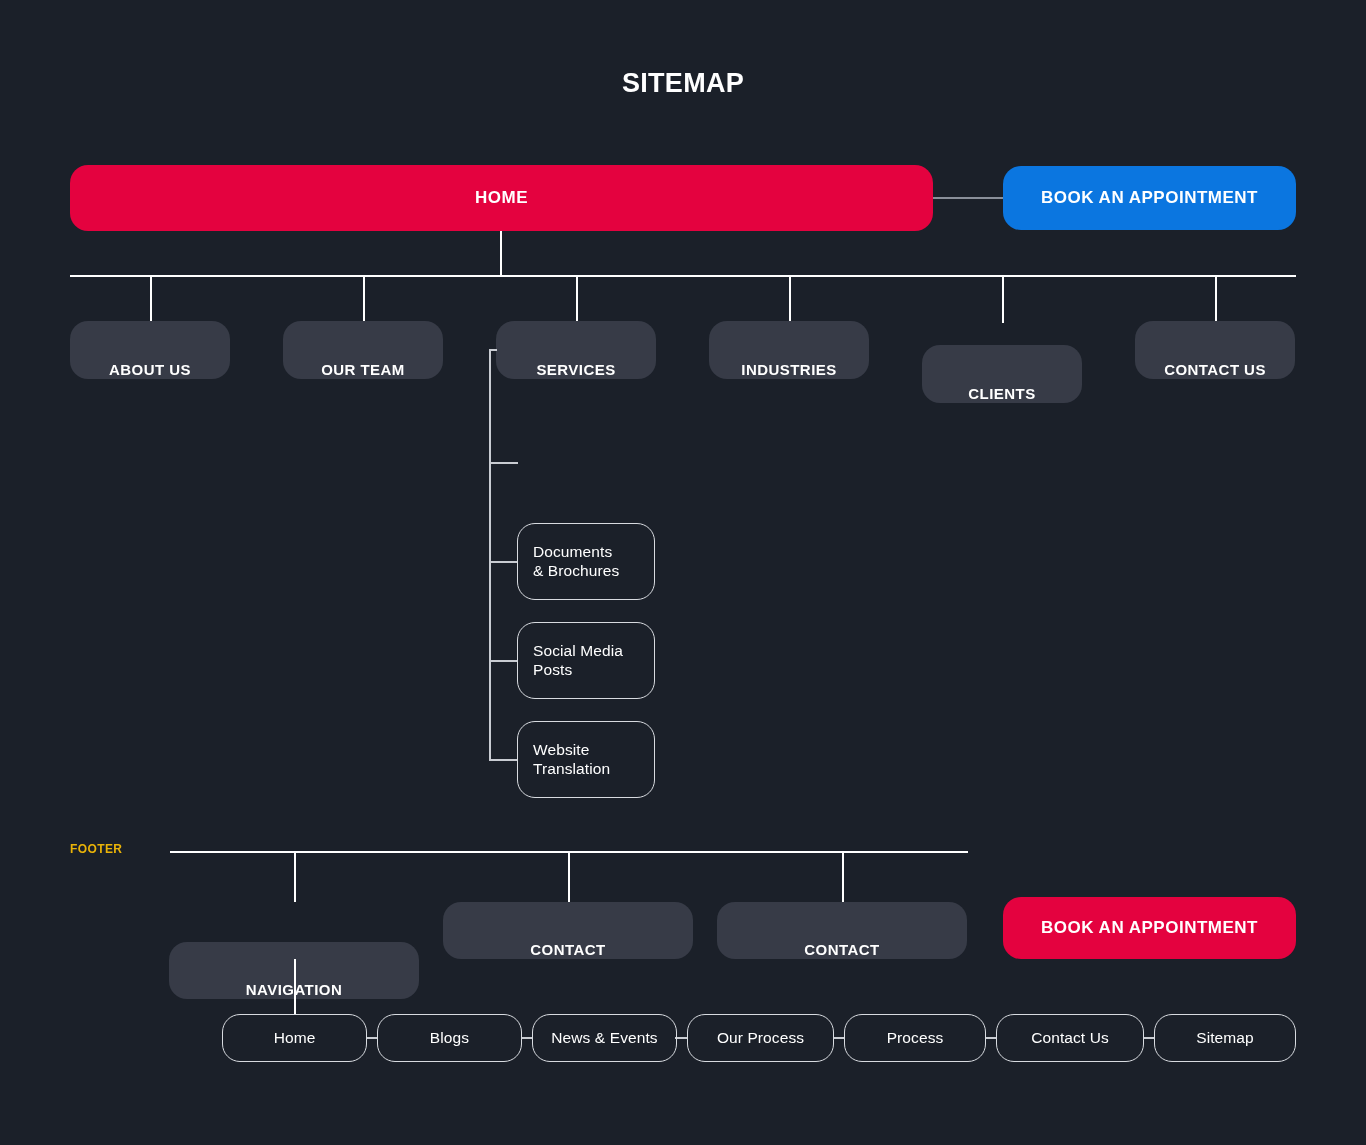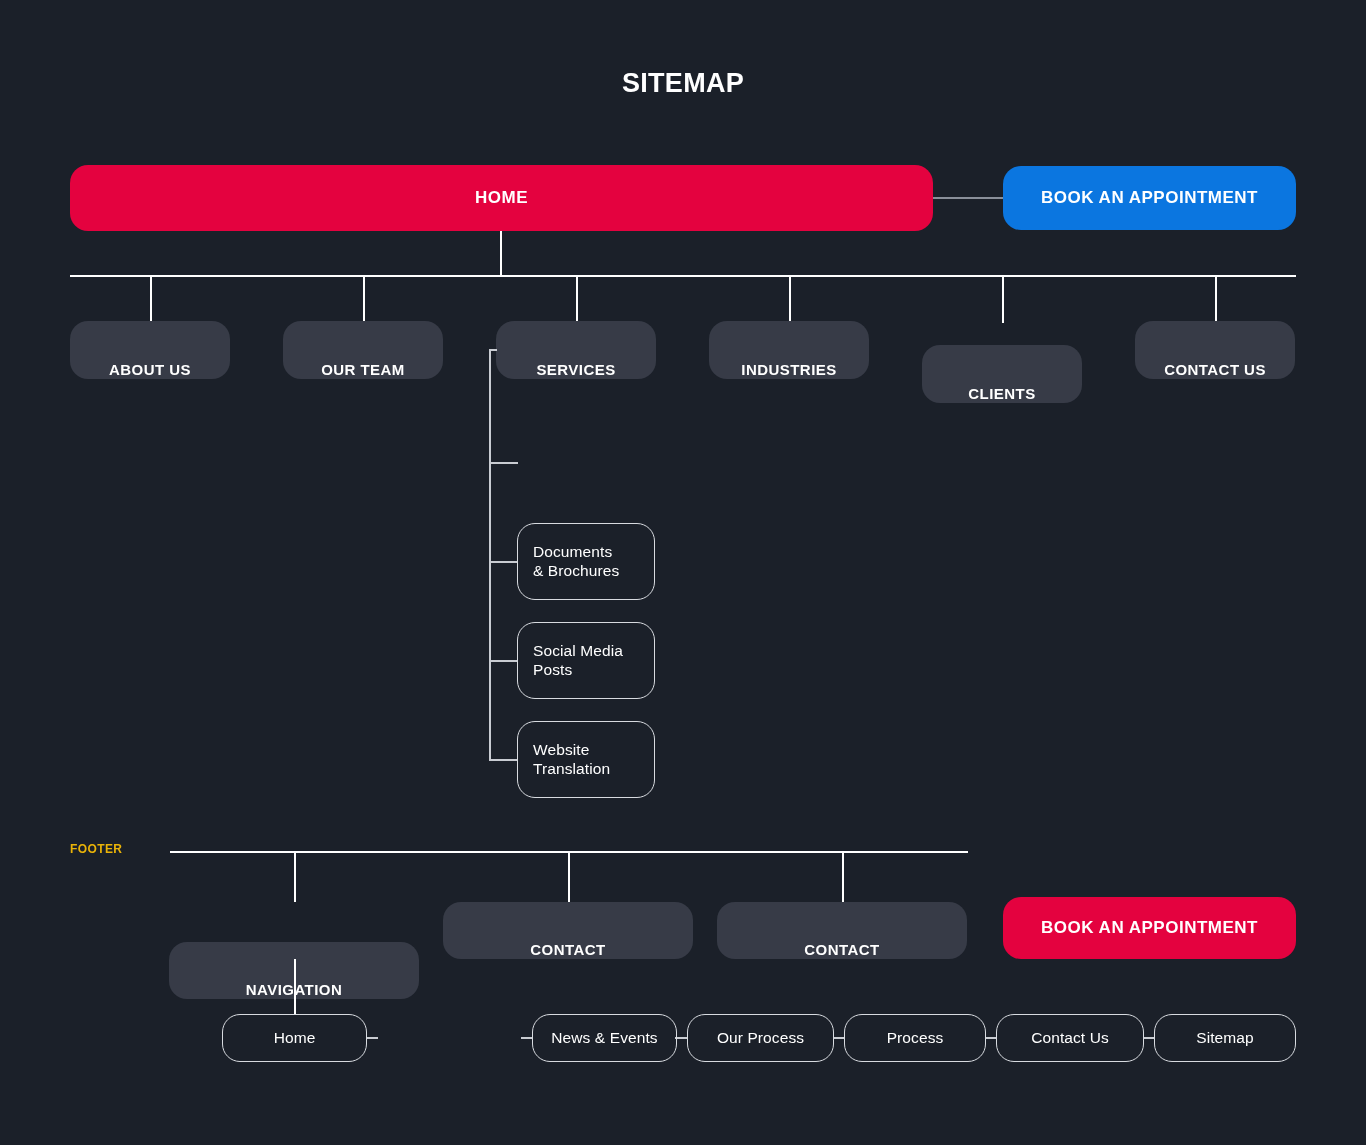--- a/index.html
+++ b/index.html
@@ -198,20 +198,23 @@
   <div class="line thin" style="left:521px; top:1037px; width:12px; height:1.6px;"></div>
   <div class="line thin" style="left:675px; top:1037px; width:12px; height:1.6px;"></div>
   <div class="line thin" style="left:833px; top:1037px; width:12px; height:1.6px;"></div>
   <div class="line thin" style="left:985px; top:1037px; width:12px; height:1.6px;"></div>
   <div class="line thin" style="left:1143px; top:1037px; width:12px; height:1.6px;"></div>
 
   <div class="node outlined sub-label" style="left:222px; top:1014px; width:145px; height:48px;">
     <span>Home</span>
   </div>
 
+  <div class="node outlined sub-label" style="left:377px; top:1014px; width:145px; height:48px;">
+    <span>Blogs</span>
+  </div>
 
   <div class="node outlined sub-label" style="left:532px; top:1014px; width:145px; height:48px;">
     <span>News &amp; Events</span>
   </div>
 
   <div class="node outlined sub-label" style="left:687px; top:1014px; width:147px; height:48px;">
     <span>Our Process</span>
   </div>
 
   <div class="node outlined sub-label" style="left:844px; top:1014px; width:142px; height:48px;">

